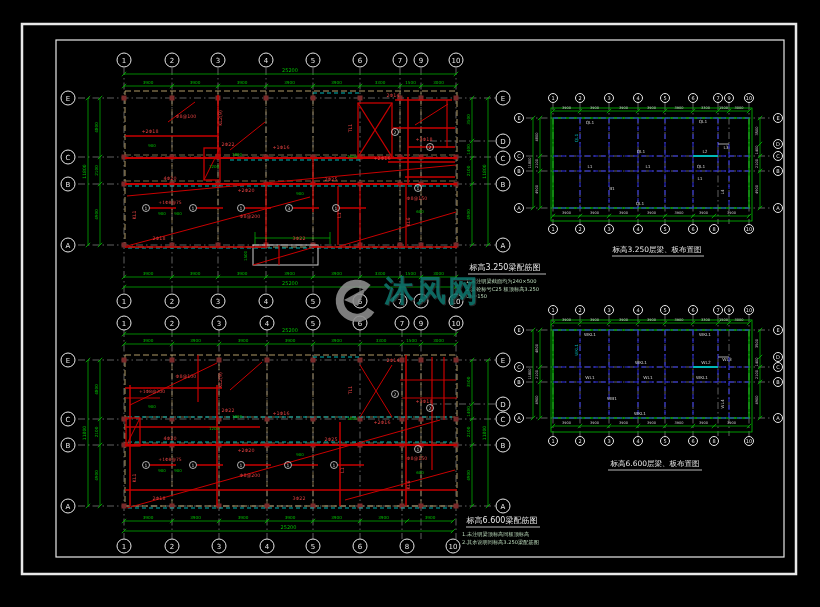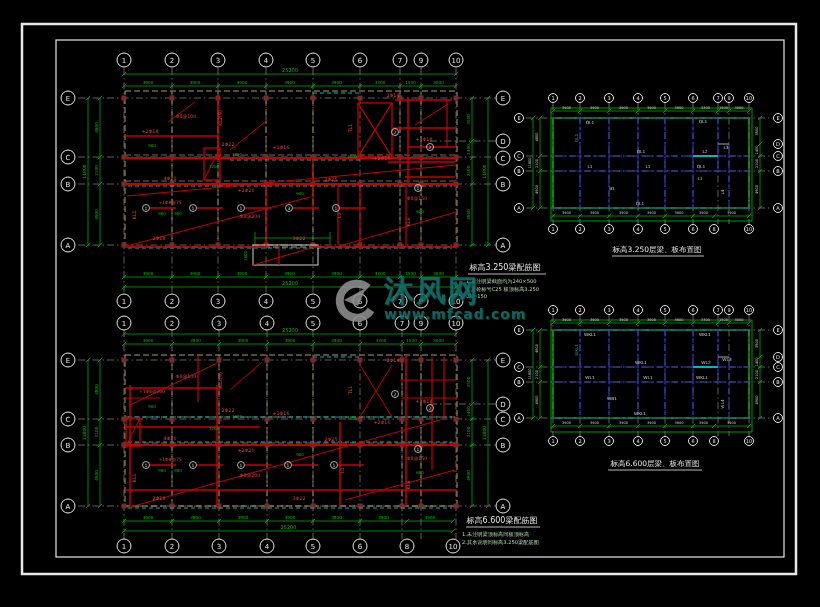--- a/index.html
+++ b/index.html
@@ -865,16 +865,15 @@
       </g>
     </svg>
 
   <div id="wm">
     <svg width="46" height="50" viewBox="0 0 46 50">
       <path d="M38 12 A17 17 0 1 0 41 34" stroke="#8f8f8f" stroke-width="8" fill="none"></path>
       <path d="M14 24 L36 12 L28 30 Z" fill="#8f8f8f"></path>
     </svg>
     <div class="wm-txt">
       <div class="wm-name">沐风网</div>
-      <div class="wm-url">www.mfcad.com</div>
     </div>
   </div>
 </div>
 
 </body></html>

